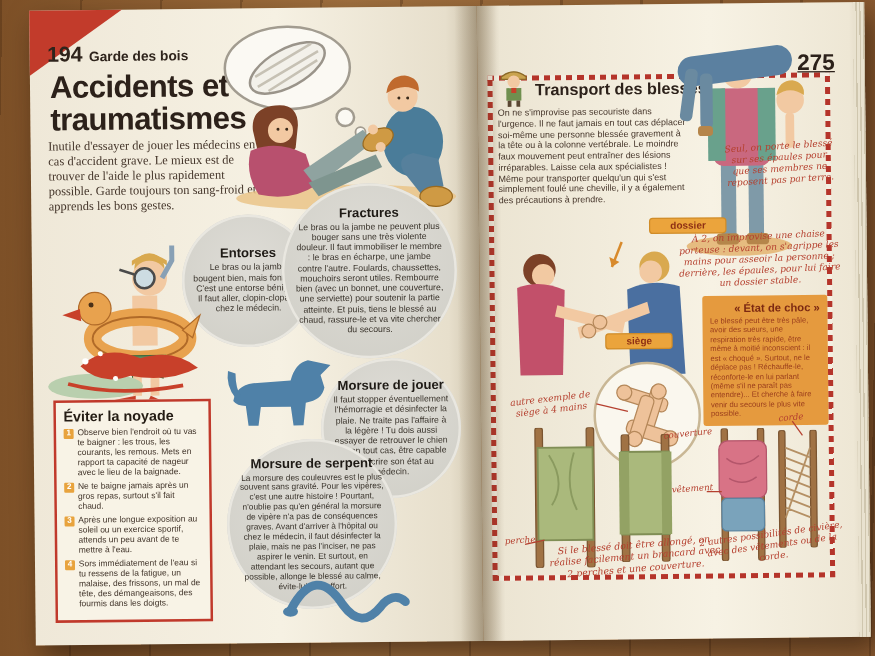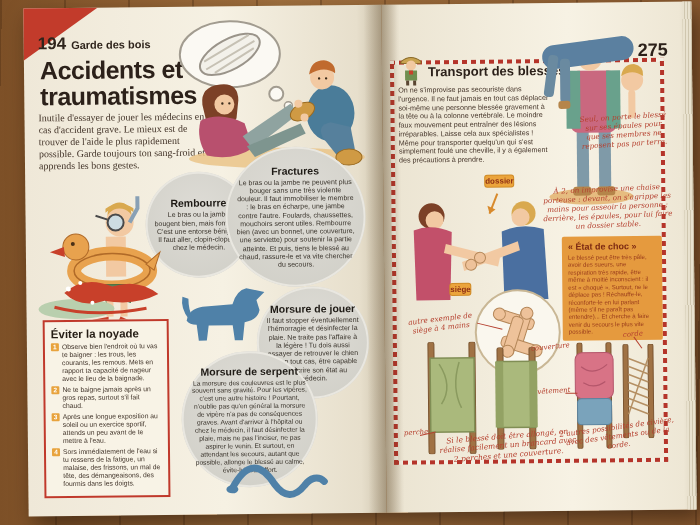--- a/index.html
+++ b/index.html
@@ -38,30 +38,30 @@
     border:2px solid #c0392b;background:#f8f3e6;padding:6px 6px;}
   .noyade h2{margin:0 0 3px 0;font-size:11.5px;color:#241c14;}
   .nitem{display:flex;gap:3px;margin-bottom:3px;}
   .chip{flex:0 0 auto;width:8px;height:8px;background:#e8a33d;color:#fff;
     font-size:6.5px;font-weight:700;text-align:center;line-height:8px;border-radius:1px;}
   .nitem span.t{font-size:6.8px;line-height:1.18;color:#41342a;}
   .stripe-h{height:4px;background:repeating-linear-gradient(90deg,#b5342a 0 5px,#f4efe2 5px 9px);}
   .stripe-v{width:4px;background:repeating-linear-gradient(0deg,#b5342a 0 5px,#f4efe2 5px 9px);}
   .hdr-right{right:24px;top:38px;color:#2c211a;white-space:nowrap;}
   .hdr-right .sec{font-size:12px;font-weight:800;}
-  .hdr-right .pnum{font-size:18px;font-weight:800;margin-left:6px;}
+  .hdr-right .pnum{font-size:18px;font-weight:800;margin-left:6px;text-decoration:underline;}
   .tr-title{left:46px;top:60px;margin:0;font-size:13px;font-weight:800;color:#2c211a;}
   .tr-text{left:16px;top:82px;width:152px;margin:0;font-size:7.2px;line-height:1.22;color:#46362b;}
   .note{position:absolute;margin:0;font-family:"DejaVu Serif", serif;font-style:italic;
     color:#b5402f;text-align:center;line-height:1.25;}
   .chip-label{position:absolute;background:#eba43c;color:#8f3015;font-weight:700;
-    font-size:8px;padding:1px 0;border-radius:2px;box-shadow:0 0 0 1px #d08c28;}
+    font-size:8px;padding:1px 16px;border-radius:2px;box-shadow:0 0 0 1px #d08c28;margin-left:35px;}
   .choc{left:178px;top:234px;width:100px;box-sizing:border-box;background:#e59a3e;
     padding:5px 6px;border-radius:2px;}
-  .choc h3{margin:0 0 2px 0;font-size:9px;color:#7c2912;text-align:left;}
+  .choc h3{margin:0 0 2px 0;font-size:9px;color:#7c2912;text-align:right;}
   .choc p{margin:0;font-size:6.1px;line-height:1.22;color:#9a3d1c;}
   .pline{position:absolute;height:1px;background:#b5402f;}
   .gutter{left:340px;top:0;width:36px;height:508px;
     background:linear-gradient(90deg,rgba(80,55,25,0) 0%,rgba(80,55,25,.30) 50%,rgba(80,55,25,0) 100%);}
 </style>
 </head>
 <body>
 
 <div class="photo">
  <div class="book">
@@ -100,21 +100,21 @@
       <path d="M150,130 Q144,118 158,115 L178,120 L182,142 L164,148 Z" fill="#56809c"></path>
       <g transform="rotate(-28 130 104)">
         <ellipse cx="130" cy="104" rx="13" ry="8" fill="#cf9a44" stroke="#9a6a20"></ellipse>
       </g>
       <circle cx="126" cy="96" r="4" fill="#f2c9a2"></circle>
           <circle cx="132" cy="110" r="4" fill="#f2c9a2"></circle>
       <ellipse cx="176" cy="150" rx="13" ry="8" fill="#cf9a44" stroke="#9a6a20"></ellipse>
     </svg>
 
     <div class="abs bubble" style="left:120px;top:165px;width:106px;height:106px;padding:8px 9px;">
-      <h3>Rembourre</h3>
+      <h3>Entorses</h3>
       <p>Le bras ou la jambe bougent bien, mais font mal. C'est une entorse bénigne. Il faut aller, clopin-clopant, chez le médecin.</p>
     </div>
 
     <div class="abs bubble" style="left:200px;top:141px;width:140px;height:140px;padding:12px 11px;">
       <h3>Fractures</h3>
       <p>Le bras ou la jambe ne peuvent plus bouger sans une très violente douleur. Il faut immobiliser le membre : le bras en écharpe, une jambe contre l'autre. Foulards, chaussettes, mouchoirs seront utiles. Rembourre bien (avec un bonnet, une couverture, une serviette) pour soutenir la partie atteinte. Et puis, tiens le blessé au chaud, rassure-le et va vite chercher du secours.</p>
     </div>
 
     <svg class="abs" style="left:20px;top:181px;" width="136" height="138" viewBox="0 0 136 138">
       <circle cx="74" cy="26" r="12" fill="#d9a94f"></circle>
@@ -248,21 +248,21 @@
       <path d="M8,38 Q26,31 46,40 L44,108 L10,108 Z" fill="#c2506a"></path>
       <path d="M40,52 L94,66 L92,75 L38,61 Z" fill="#f2c9a2"></path>
       <circle cx="118" cy="22" r="12" fill="#d9a94f"></circle>
       <circle cx="115" cy="26" r="9" fill="#f2c9a2"></circle>
       <path d="M96,40 Q116,31 138,38 L142,108 L98,108 Z" fill="#4a6fa0"></path>
       <path d="M112,50 L56,70 L58,79 L114,59 Z" fill="#f2c9a2"></path>
       <circle cx="74" cy="66" r="5.5" fill="#eec29a" stroke="#b5885a"></circle>
       <circle cx="65" cy="73" r="5.5" fill="#eec29a" stroke="#b5885a"></circle>
     </svg>
 
-    <span class="chip-label" style="left:66px;top:280px;">siège</span>
+    <span class="chip-label" style="left:66px;top:264px;">siège</span>
 
     <div class="abs choc">
       <h3>« État de choc »</h3>
       <p>Le blessé peut être très pâle, avoir des sueurs, une respiration très rapide, être même à moitié inconscient : il est « choqué ». Surtout, ne le déplace pas ! Réchauffe-le, réconforte-le en lui parlant (même s'il ne paraît pas entendre)... Et cherche à faire venir du secours le plus vite possible.</p>
     </div>
 
     <svg class="abs" style="left:86px;top:284px;" width="94" height="90" viewBox="0 0 94 90">
       <circle cx="47" cy="45" r="42" fill="#faf7ee" stroke="#c9b795" stroke-width="2"></circle>
       <g transform="rotate(18 47 45)">
         <rect x="20" y="28" width="40" height="11" rx="4" fill="#eec29a" stroke="#b5885a"></rect>

